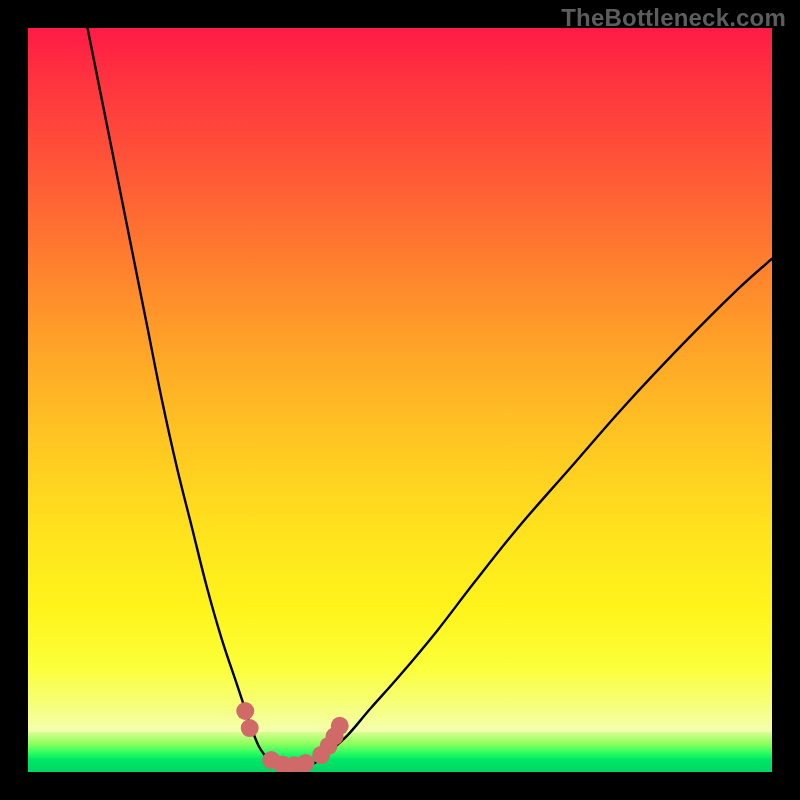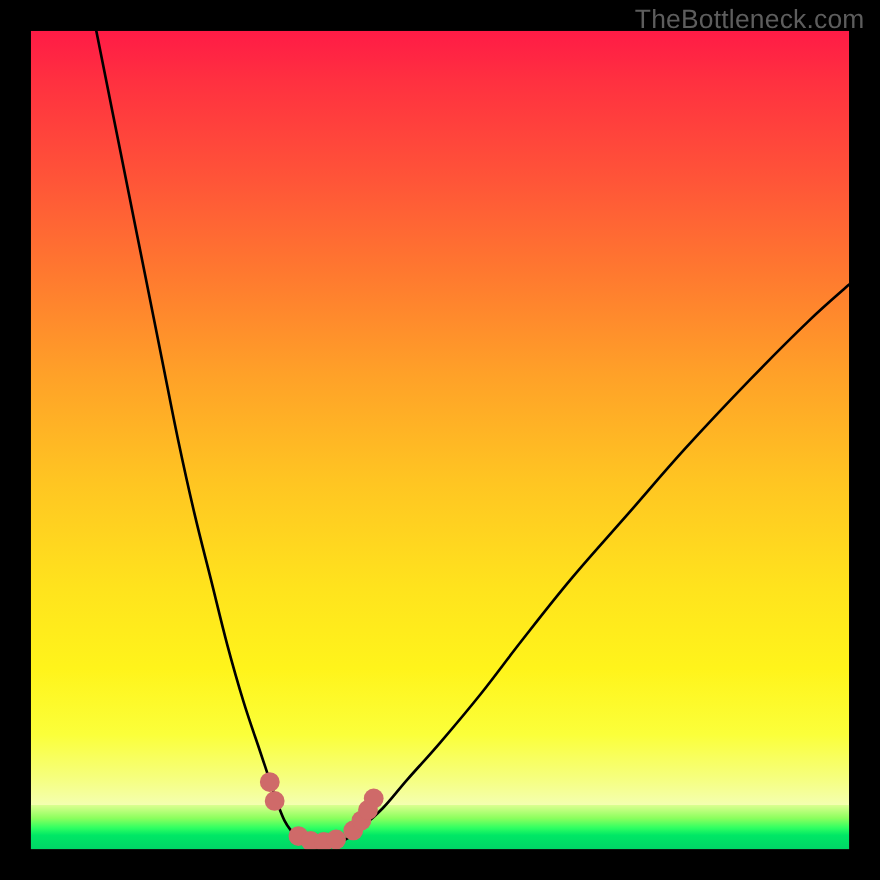--- a/index.html
+++ b/index.html
@@ -16,21 +16,21 @@
     width: 800px;
     height: 800px;
     background: #000;
   }
   .watermark {
     position: absolute;
     top: 4px;
     right: 14px;
     color: #5d5d5d;
     font-size: 24px;
-    font-weight: 400;
+    font-weight: 700;
     letter-spacing: 0.2px;
     z-index: 20;
   }
   .plot {
     position: absolute;
     left: 28px;
     top: 28px;
     width: 744px;  
     height: 744px;
     overflow: hidden;

